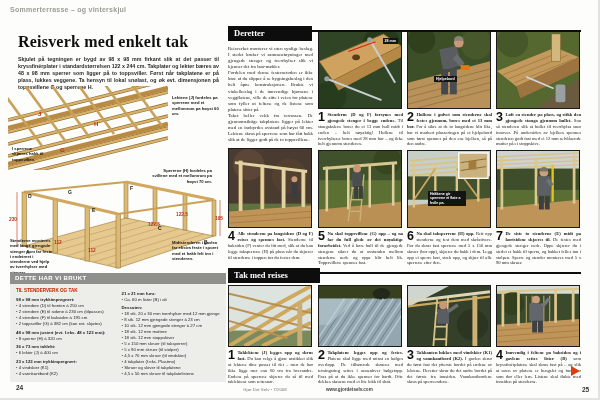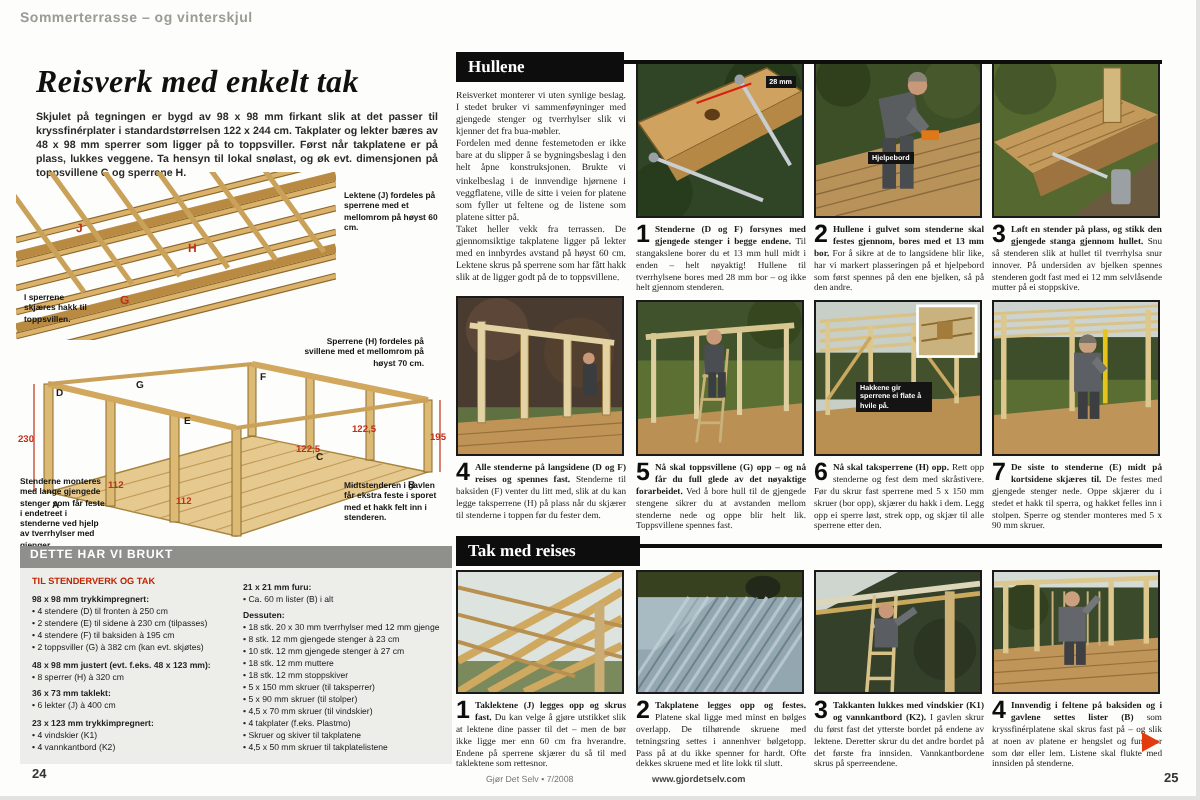--- a/index.html
+++ b/index.html
@@ -1,21 +1,21 @@
 <!DOCTYPE html>
 <html><head>
 <meta charset="utf-8">
 <style>
   html,body{margin:0;padding:0;}
   body{width:600px;height:400px;background:#f4f4f1;font-family:"Liberation Sans",sans-serif;position:relative;overflow:hidden;}
   .spread{position:absolute;inset:0;background:#fdfdfb;border-right:2px solid #e3e3df;border-bottom:2px solid #e3e3df;}
   .kicker{position:absolute;left:10px;top:6px;font-size:7px;font-weight:bold;color:#9c9c96;letter-spacing:.25px;}
 
   
-  .title{position:absolute;left:18px;top:33px;font-family:"Liberation Serif",serif;font-size:16px;font-weight:bold;color:#101010;letter-spacing:.2px;font-style:italic;}
+  .title{position:absolute;left:18px;top:33px;font-family:"Liberation Serif",serif;font-size:16px;font-weight:bold;color:#101010;letter-spacing:.2px;}
   .intro{position:absolute;left:18px;top:56px;width:201px;font-size:5.3px;line-height:1.32;font-weight:bold;color:#2a2a2a;text-align:justify;}
   .diag{position:absolute;}
   .diag svg{width:100%;height:100%;display:block;}
   .diag-label{position:absolute;font-size:4.2px;line-height:1.25;font-weight:bold;color:#151515;}
   .materials{position:absolute;left:10px;top:273px;width:216px;}
   .mat-header{background:#8f8f8c;color:#fff;font-size:6px;font-weight:bold;letter-spacing:.4px;padding:2px 5px 3px;}
   .mat-body{background:#ededea;display:flex;gap:7px;padding:4px 6px 5px;min-height:84px;}
   .mat-col{width:50%;font-size:4.3px;line-height:1.4;color:#222;}
   .m-red{color:#c22400;font-weight:bold;font-size:4.6px;margin-bottom:1px;}
   .m-bold{font-weight:bold;margin-top:2.5px;}
@@ -174,21 +174,21 @@
         <div class="m-item">• 4 takplater (f.eks. Plastmo)</div>
         <div class="m-item">• Skruer og skiver til takplatene</div>
         <div class="m-item">• 4,5 x 50 mm skruer til takplatelistene</div>
       </div>
     </div>
   </div>
 
   <div class="pagenum pn-left">24</div>
 
   <div class="hdr-rule" style="left:228px;top:30px;width:353px;"></div>
-  <div class="sec-header" style="left:228px;top:26px;">Hullene</div>
+  <div class="sec-header" style="left:228px;top:26px;">Deretter</div>
   <div class="r-body">Reisverket monterer vi uten synlige beslag. I stedet bruker vi sammenføyninger med gjengede stenger og tverrhylser slik vi kjenner det fra bua-møbler.
 Fordelen med denne festemetoden er ikke bare at du slipper å se bygningsbeslag i den helt åpne konstruksjonen. Brukte vi vinkelbeslag i de innvendige hjørnene i veggflatene, ville de sitte i veien for platene som fyller ut feltene og de listene som platene sitter på.
 Taket heller vekk fra terrassen. De gjennomsiktige takplatene ligger på lekter med en innbyrdes avstand på høyst 60 cm. Lektene skrus på sperrene som har fått hakk slik at de ligger godt på de to toppsvillene.</div>
 
   <div class="photo c2 r1">
     <span class="ph-label" style="right:3px;top:6px;">28 mm</span>
     <svg viewBox="0 0 84 78" preserveAspectRatio="none">
       <rect width="84" height="78" fill="#2f4526"></rect>
         <circle cx="64" cy="14" r="20" fill="#263a1b"></circle>
         <circle cx="12" cy="66" r="16" fill="#273c1c"></circle>

